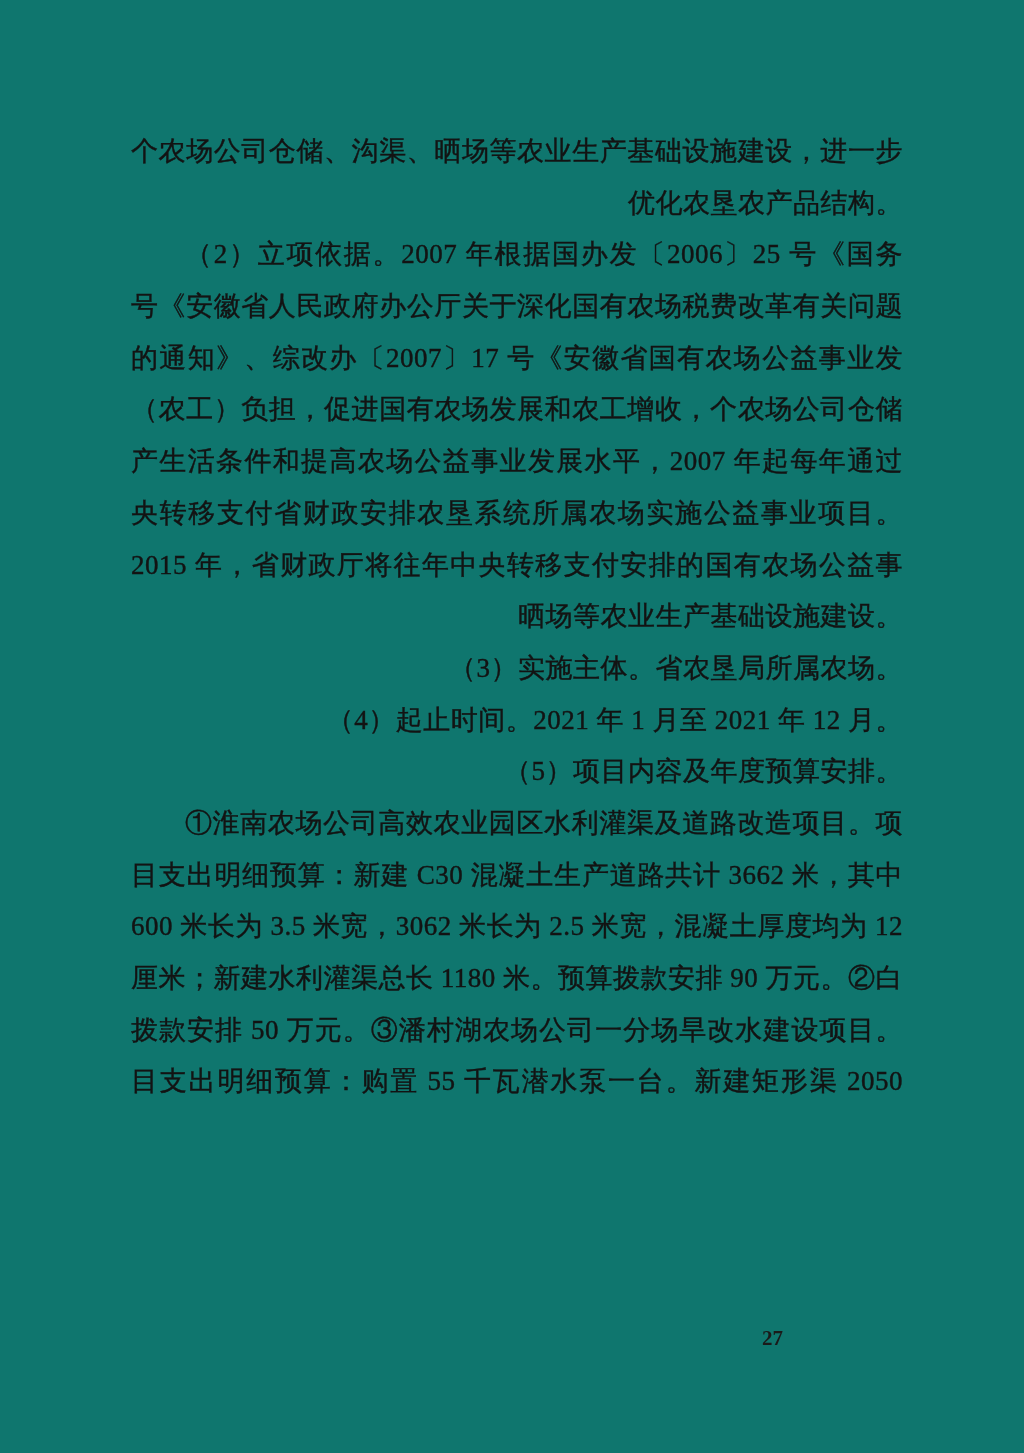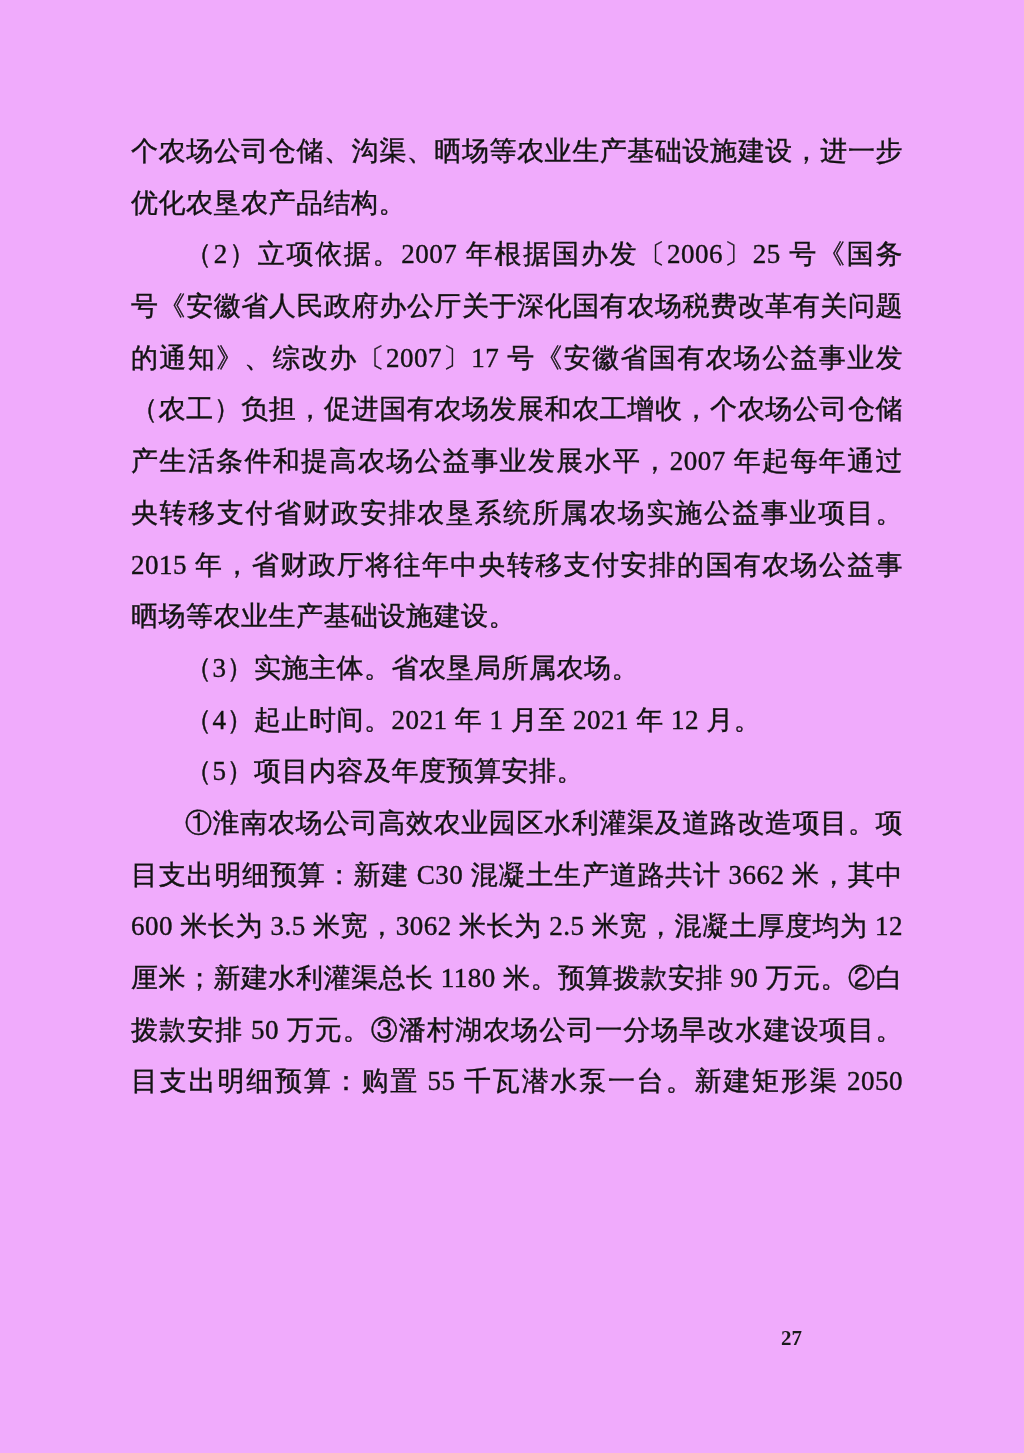--- a/index.html
+++ b/index.html
@@ -5,58 +5,58 @@
   html, body {
     margin: 0;
     padding: 0;
     background: #e8e8e8;
   }
   .page {
     position: relative;
     width: 1024px;
     height: 1453px;
     margin: 0 auto;
-    background: #f0abfc;
+    background: #0f766e;
     overflow: hidden;
     font-family: "Liberation Serif", "DejaVu Serif", serif;
     color: #131313;
   }
   .text-block {
     position: absolute;
     left: 131px;
     top: 126px;
     width: 772px;
   }
   .line {
     font-size: 27px;
     height: 51.7px;
     line-height: 51.7px;
     letter-spacing: 0.5px;
     overflow: hidden;
-    text-align: left;
+    text-align: right;
     
     -webkit-text-stroke: 0.4px #131313;
   }
   .line.justify {
     text-align: justify;
     text-align-last: justify;
     text-justify: inter-character;
   }
   .line.indent {
     text-indent: 2em;
   }
   .page-number {
     position: absolute;
     left: 762px;
     top: 1326px;
     width: 40px;
     font-size: 21px;
     font-weight: bold;
     line-height: 24px;
-    text-align: right;
+    text-align: left;
     color: #1a1a1a;
   }
 </style>
 </head>
 <body>
 
 <div class="page">
   <div class="text-block">
       <div class="line justify">个农场公司仓储、沟渠、晒场等农业生产基础设施建设，进一步</div>
       <div class="line">优化农垦农产品结构。</div>

